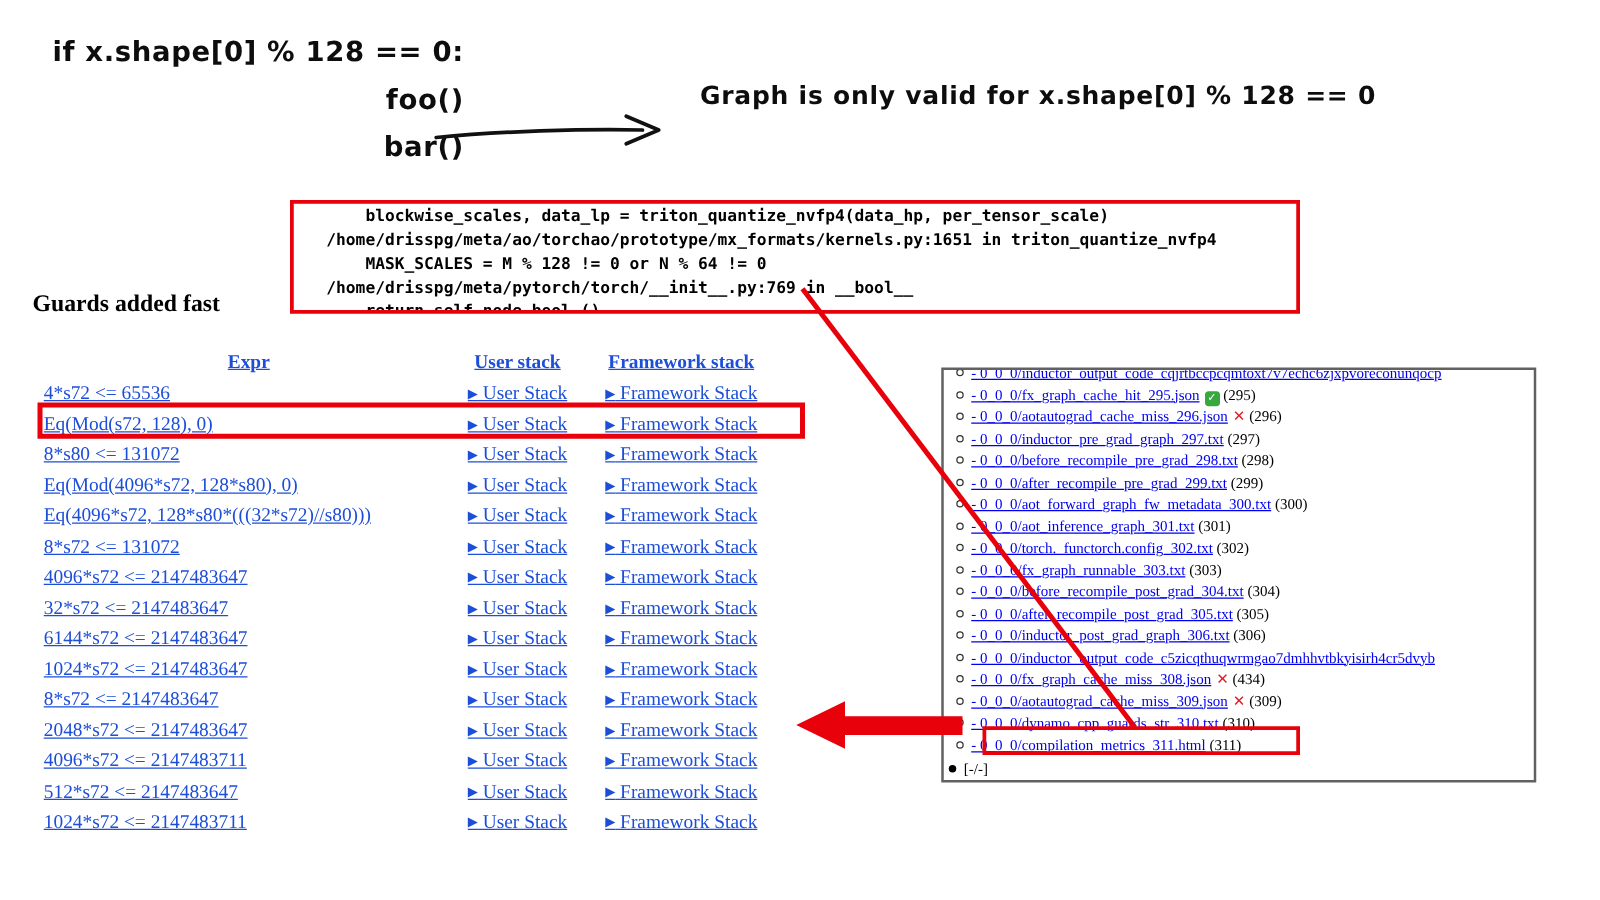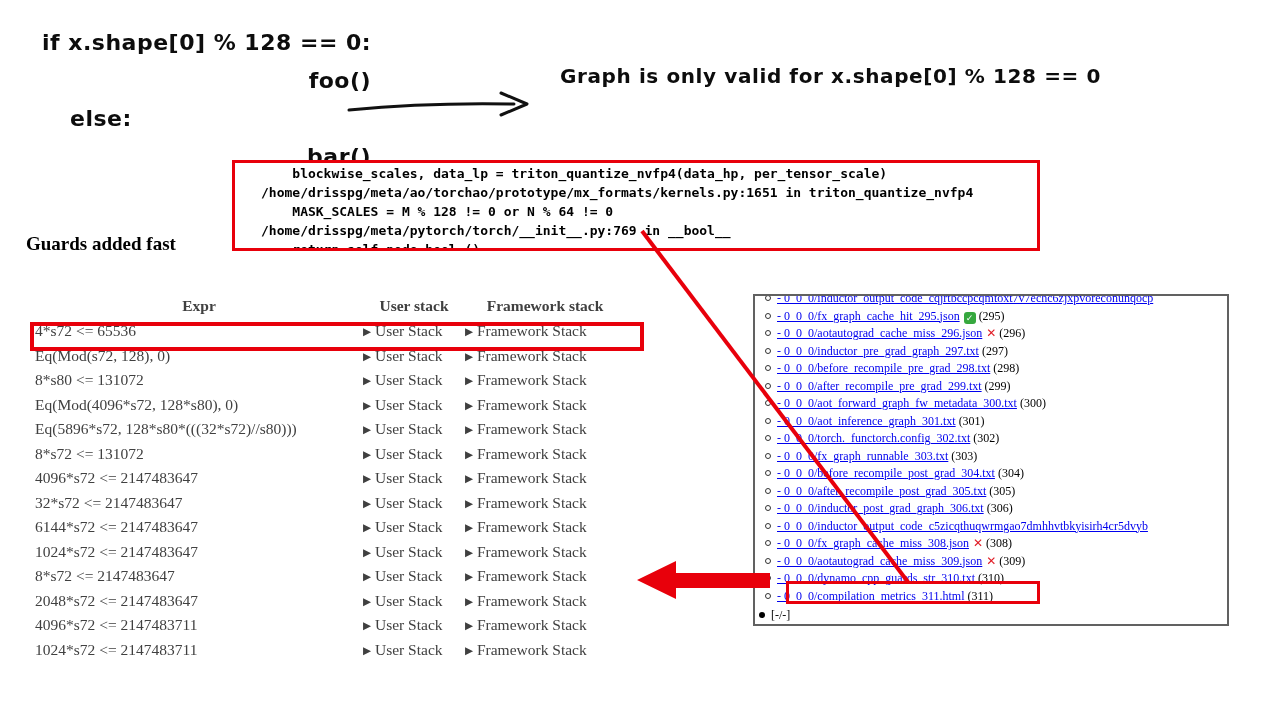--- a/index.html
+++ b/index.html
@@ -19,26 +19,26 @@
 
   
   .code-box { position:absolute; left:232px; top:140px; width:808px; height:91px;
               border:3px solid #e8000b; background:#fff; overflow:hidden;margin-top:20px; }
   .code-inner { margin-top:1px; padding-left:26px; font-family:"DejaVu Sans Mono","Liberation Mono",monospace;
                 font-size:13px; line-height:19px; font-weight:600; color:#000; white-space:pre; }
 
   
   .guards-heading { position:absolute; left:26px; top:233px; margin:0;
                     font-family:"Liberation Serif", serif; font-size:19px; font-weight:700; color:#000; }
-  .guards-table { position:absolute; left:35px; top:293px; border-collapse:collapse;
-                  font-family:"Liberation Serif", serif; font-size:15.5px; color:#404040; }
+  .guards-table { position:absolute; left:35px; top:277px; border-collapse:collapse;
+                  font-family:"Liberation Serif", serif; font-size:15.5px; color:#1d4ed8;text-decoration:underline; }
   .guards-table th { font-weight:700; text-align:center; height:26px; padding:0; white-space:nowrap; }
   .guards-table td { height:24.5px; padding:0; white-space:nowrap; vertical-align:middle; }
   .expr-cell { }
-  .stack-cell { padding-right:6px; }
+  .stack-cell { padding-right:6px;text-align:center; }
   .stack-toggle { cursor:pointer; }
   .tri { font-family:"DejaVu Sans", sans-serif; font-size:10.5px; vertical-align:1px; }
 
   
   .file-panel { position:absolute; left:753px; top:294px; width:476px; height:332px;
                 border:2px solid #616161; background:#fff; overflow:hidden; }
   .file-list { margin:-6px 0 0 0; padding:0 0 0 10px; list-style:none; white-space:nowrap;
                font-family:"Liberation Serif", serif; font-size:12px; line-height:17.5px; color:#000; }
   .bullet { display:inline-block; width:6px; height:6px; border:1px solid #333; border-radius:50%;
             margin-right:6px; vertical-align:1px; }
@@ -62,21 +62,20 @@
              z-index:60; pointer-events:none; }
 </style>
 </head>
 <body>
 
 <div class="canvas">
 
   <div class="handwriting">
     <div class="hw-line">if x.shape[0] % 128 == 0:</div>
     <div class="hw-line hw-ind-full">foo()</div>
-    <div class="hw-line hw-ind-half">else:</div>
     <div class="hw-line hw-ind-full">bar()</div>
   </div>
 
   <div class="annotation">Graph is only valid for x.shape[0] % 128 == 0</div>
 
   <div class="code-box">
     <div class="code-inner"><div>    blockwise_scales, data_lp = triton_quantize_nvfp4(data_hp, per_tensor_scale)</div><div>/home/drisspg/meta/ao/torchao/prototype/mx_formats/kernels.py:1651 in triton_quantize_nvfp4</div><div>    MASK_SCALES = M % 128 != 0 or N % 64 != 0</div><div>/home/drisspg/meta/pytorch/torch/__init__.py:769 in __bool__</div><div>    return self.node.bool_()</div></div>
   </div>
 
   <h2 class="guards-heading">Guards added fast</h2>
@@ -109,21 +108,21 @@
           <td class="expr-cell">8*s80 &lt;= 131072</td>
           <td class="stack-cell"><span class="stack-toggle"><span class="tri">▶</span> User Stack</span></td>
           <td class="stack-cell"><span class="stack-toggle"><span class="tri">▶</span> Framework Stack</span></td>
         </tr>
         <tr>
           <td class="expr-cell">Eq(Mod(4096*s72, 128*s80), 0)</td>
           <td class="stack-cell"><span class="stack-toggle"><span class="tri">▶</span> User Stack</span></td>
           <td class="stack-cell"><span class="stack-toggle"><span class="tri">▶</span> Framework Stack</span></td>
         </tr>
         <tr>
-          <td class="expr-cell">Eq(5896*s72, 128*s80*(((32*s72)//s80)))</td>
+          <td class="expr-cell">Eq(4096*s72, 128*s80*(((32*s72)//s80)))</td>
           <td class="stack-cell"><span class="stack-toggle"><span class="tri">▶</span> User Stack</span></td>
           <td class="stack-cell"><span class="stack-toggle"><span class="tri">▶</span> Framework Stack</span></td>
         </tr>
         <tr>
           <td class="expr-cell">8*s72 &lt;= 131072</td>
           <td class="stack-cell"><span class="stack-toggle"><span class="tri">▶</span> User Stack</span></td>
           <td class="stack-cell"><span class="stack-toggle"><span class="tri">▶</span> Framework Stack</span></td>
         </tr>
         <tr>
           <td class="expr-cell">4096*s72 &lt;= 2147483647</td>
@@ -150,20 +149,25 @@
           <td class="stack-cell"><span class="stack-toggle"><span class="tri">▶</span> User Stack</span></td>
           <td class="stack-cell"><span class="stack-toggle"><span class="tri">▶</span> Framework Stack</span></td>
         </tr>
         <tr>
           <td class="expr-cell">2048*s72 &lt;= 2147483647</td>
           <td class="stack-cell"><span class="stack-toggle"><span class="tri">▶</span> User Stack</span></td>
           <td class="stack-cell"><span class="stack-toggle"><span class="tri">▶</span> Framework Stack</span></td>
         </tr>
         <tr>
           <td class="expr-cell">4096*s72 &lt;= 2147483711</td>
+          <td class="stack-cell"><span class="stack-toggle"><span class="tri">▶</span> User Stack</span></td>
+          <td class="stack-cell"><span class="stack-toggle"><span class="tri">▶</span> Framework Stack</span></td>
+        </tr>
+        <tr>
+          <td class="expr-cell">512*s72 &lt;= 2147483647</td>
           <td class="stack-cell"><span class="stack-toggle"><span class="tri">▶</span> User Stack</span></td>
           <td class="stack-cell"><span class="stack-toggle"><span class="tri">▶</span> Framework Stack</span></td>
         </tr>
         <tr>
           <td class="expr-cell">1024*s72 &lt;= 2147483711</td>
           <td class="stack-cell"><span class="stack-toggle"><span class="tri">▶</span> User Stack</span></td>
           <td class="stack-cell"><span class="stack-toggle"><span class="tri">▶</span> Framework Stack</span></td>
         </tr>
       </tbody>
   </table>
@@ -177,21 +181,21 @@
         <li><span class="bullet"></span><a class="file-link">- 0_0_0/before_recompile_pre_grad_298.txt</a><span class="count"> (298)</span></li>
         <li><span class="bullet"></span><a class="file-link">- 0_0_0/after_recompile_pre_grad_299.txt</a><span class="count"> (299)</span></li>
         <li><span class="bullet"></span><a class="file-link">- 0_0_0/aot_forward_graph_fw_metadata_300.txt</a><span class="count"> (300)</span></li>
         <li><span class="bullet"></span><a class="file-link">- 0_0_0/aot_inference_graph_301.txt</a><span class="count"> (301)</span></li>
         <li><span class="bullet"></span><a class="file-link">- 0_0_0/torch._functorch.config_302.txt</a><span class="count"> (302)</span></li>
         <li><span class="bullet"></span><a class="file-link">- 0_0_0/fx_graph_runnable_303.txt</a><span class="count"> (303)</span></li>
         <li><span class="bullet"></span><a class="file-link">- 0_0_0/before_recompile_post_grad_304.txt</a><span class="count"> (304)</span></li>
         <li><span class="bullet"></span><a class="file-link">- 0_0_0/after_recompile_post_grad_305.txt</a><span class="count"> (305)</span></li>
         <li><span class="bullet"></span><a class="file-link">- 0_0_0/inductor_post_grad_graph_306.txt</a><span class="count"> (306)</span></li>
         <li><span class="bullet"></span><a class="file-link">- 0_0_0/inductor_output_code_c5zicqthuqwrmgao7dmhhvtbkyisirh4cr5dvyb</a></li>
-        <li><span class="bullet"></span><a class="file-link">- 0_0_0/fx_graph_cache_miss_308.json</a><span class="status-cross">✕</span><span class="count"> (308)</span></li>
+        <li><span class="bullet"></span><a class="file-link">- 0_0_0/fx_graph_cache_miss_308.json</a><span class="status-cross">✕</span><span class="count"> (434)</span></li>
         <li><span class="bullet"></span><a class="file-link">- 0_0_0/aotautograd_cache_miss_309.json</a><span class="status-cross">✕</span><span class="count"> (309)</span></li>
         <li><span class="bullet"></span><a class="file-link">- 0_0_0/dynamo_cpp_guards_str_310.txt</a><span class="count"> (310)</span></li>
         <li><span class="bullet"></span><a class="file-link">- 0_0_0/compilation_metrics_311.html</a><span class="count"> (311)</span></li>
       </ul>
     <div class="footer-line">
       <span class="dot"></span><span>[-/-]</span>
     </div>
   </div>
 
   <div class="row-highlight"></div>

